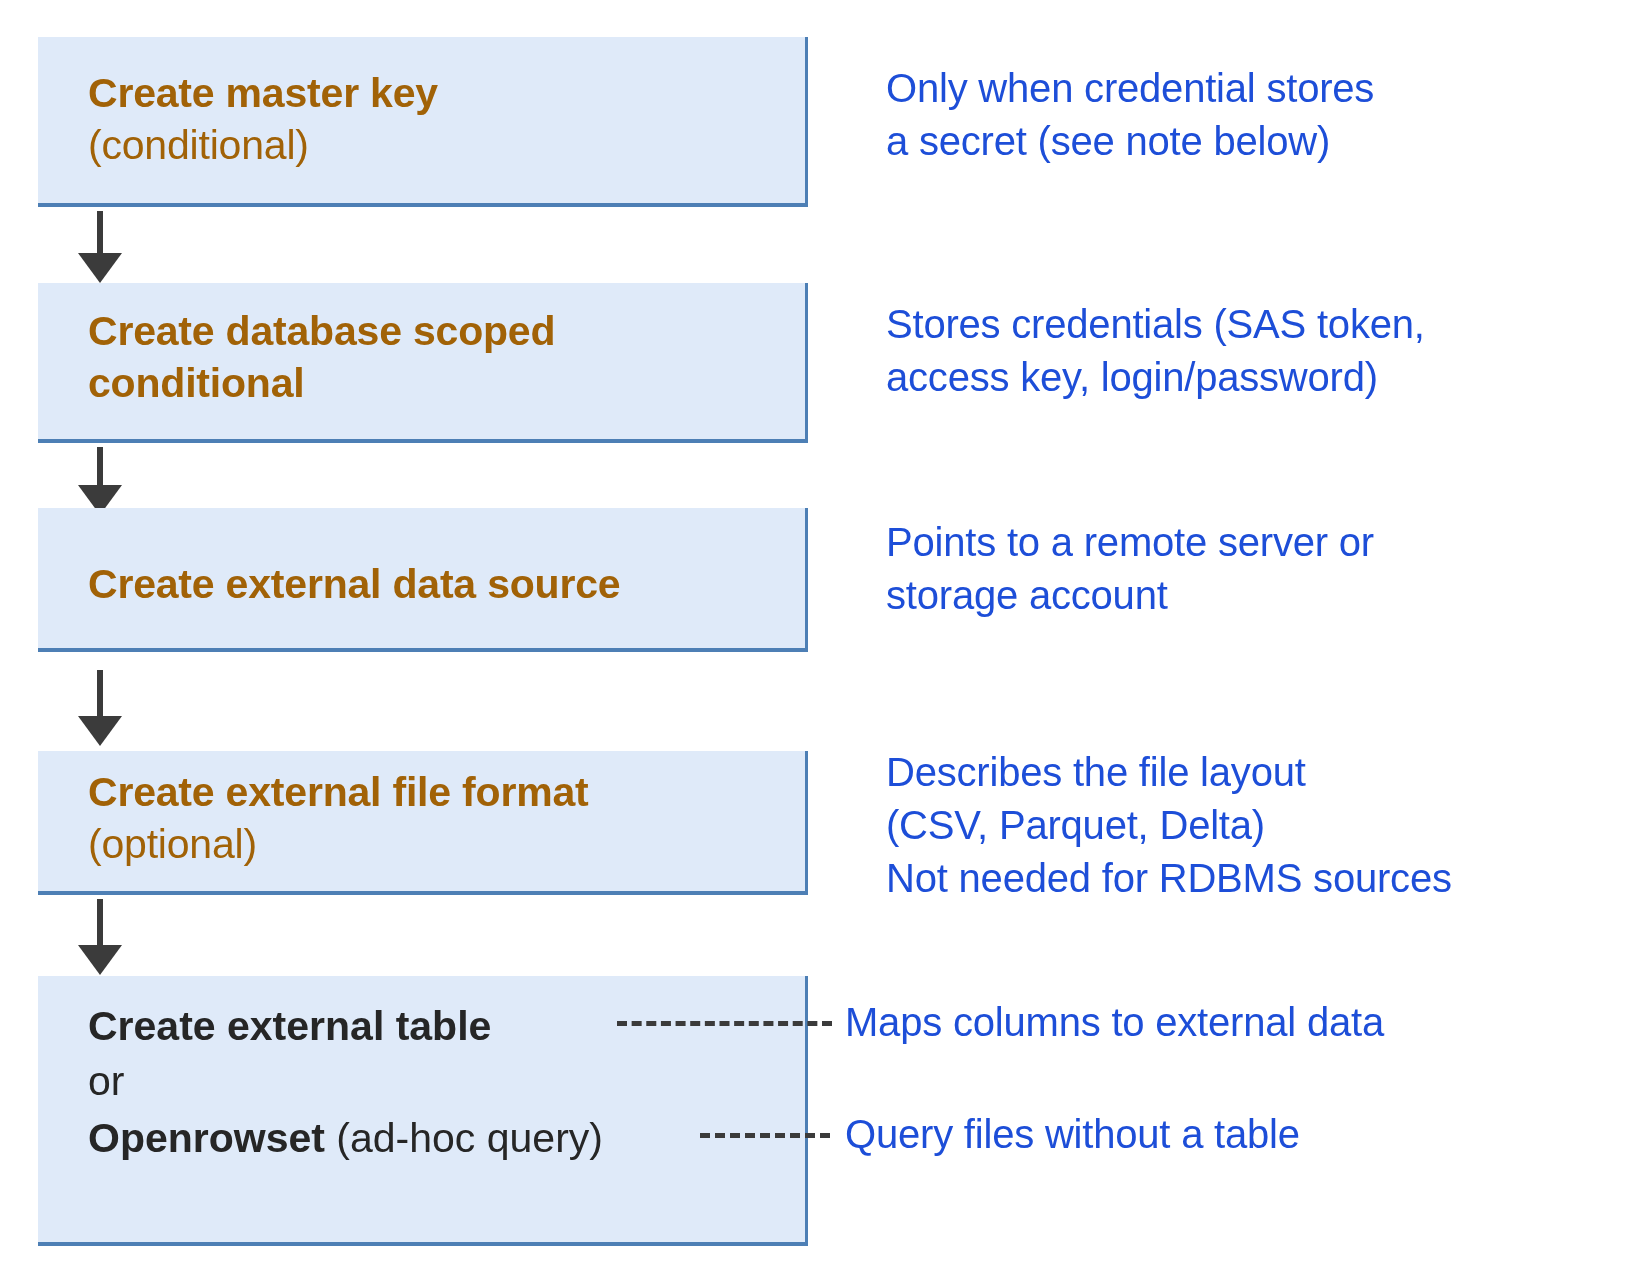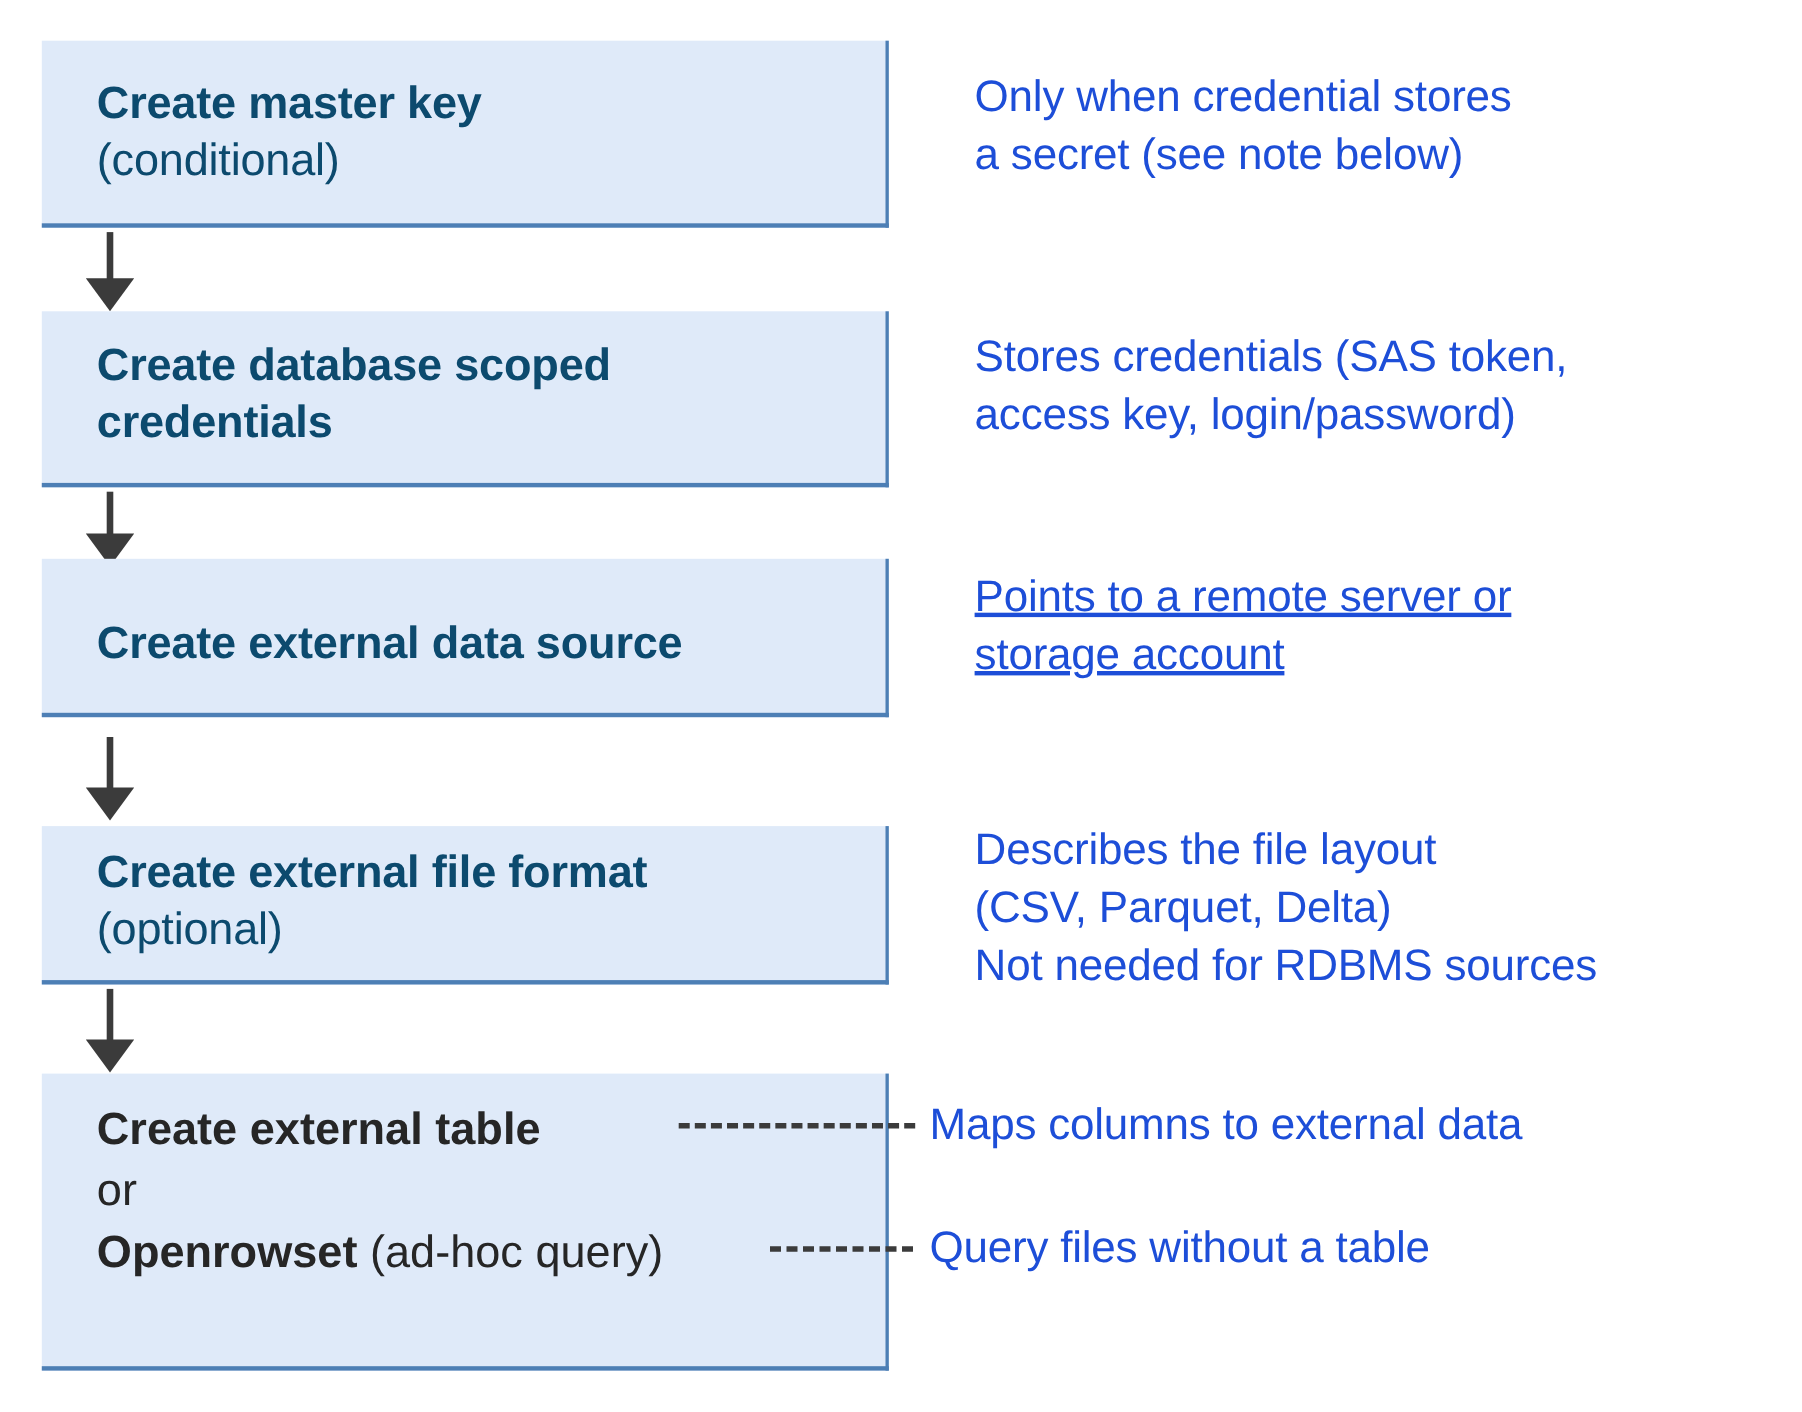--- a/index.html
+++ b/index.html
@@ -29,21 +29,21 @@
     border-right: 3px solid #4d7fb5;
     border-bottom: 4px solid #4d7fb5;
     box-sizing: border-box;
   }
   .box-text {
     position: absolute;
     left: 50px;
     right: 10px;
     font-size: 41px;
     line-height: 52px;
-    color: #0c4a6e;
+    color: #a16207;
     letter-spacing: -0.2px;
   }
   .box-text .ttl {
     font-weight: bold;
   }
   .box-text .sub {
     font-weight: normal;
   }
 
   
@@ -111,36 +111,36 @@
   <div class="note" style="left:886px; top:62px; width:660px;">Only when credential stores
 a secret (see note below)</div>
   <div class="arrow" style="top:211px; height:72px;">
     <div class="shaft" style="height:46px;"></div>
     <div class="head" style="top:42px;"></div>
   </div>
 
   <div class="flow-box" style="top:283px; height:160px;">
     <div class="box-text" style="top:22px;">
       <div class="ttl">Create database scoped</div>
-      <div class="ttl">credentials</div>
+      <div class="ttl">conditional</div>
     </div>
   </div>
   <div class="note" style="left:886px; top:298px; width:680px;">Stores credentials (SAS token,
 access key, login/password)</div>
   <div class="arrow" style="top:447px; height:68px;">
     <div class="shaft" style="height:42px;"></div>
     <div class="head" style="top:38px;"></div>
   </div>
 
   <div class="flow-box" style="top:508px; height:144px;">
     <div class="box-text" style="top:50px;">
       <div class="ttl">Create external data source</div>
     </div>
   </div>
-  <div class="note" style="left:886px; top:516px; width:680px;text-decoration:underline;">Points to a remote server or
+  <div class="note" style="left:886px; top:516px; width:680px;">Points to a remote server or
 storage account</div>
   <div class="arrow" style="top:670px; height:76px;">
     <div class="shaft" style="height:50px;"></div>
     <div class="head" style="top:46px;"></div>
   </div>
 
   <div class="flow-box" style="top:751px; height:144px;">
     <div class="box-text" style="top:15px;">
       <div class="ttl">Create external file format</div>
       <div class="sub">(optional)</div>

